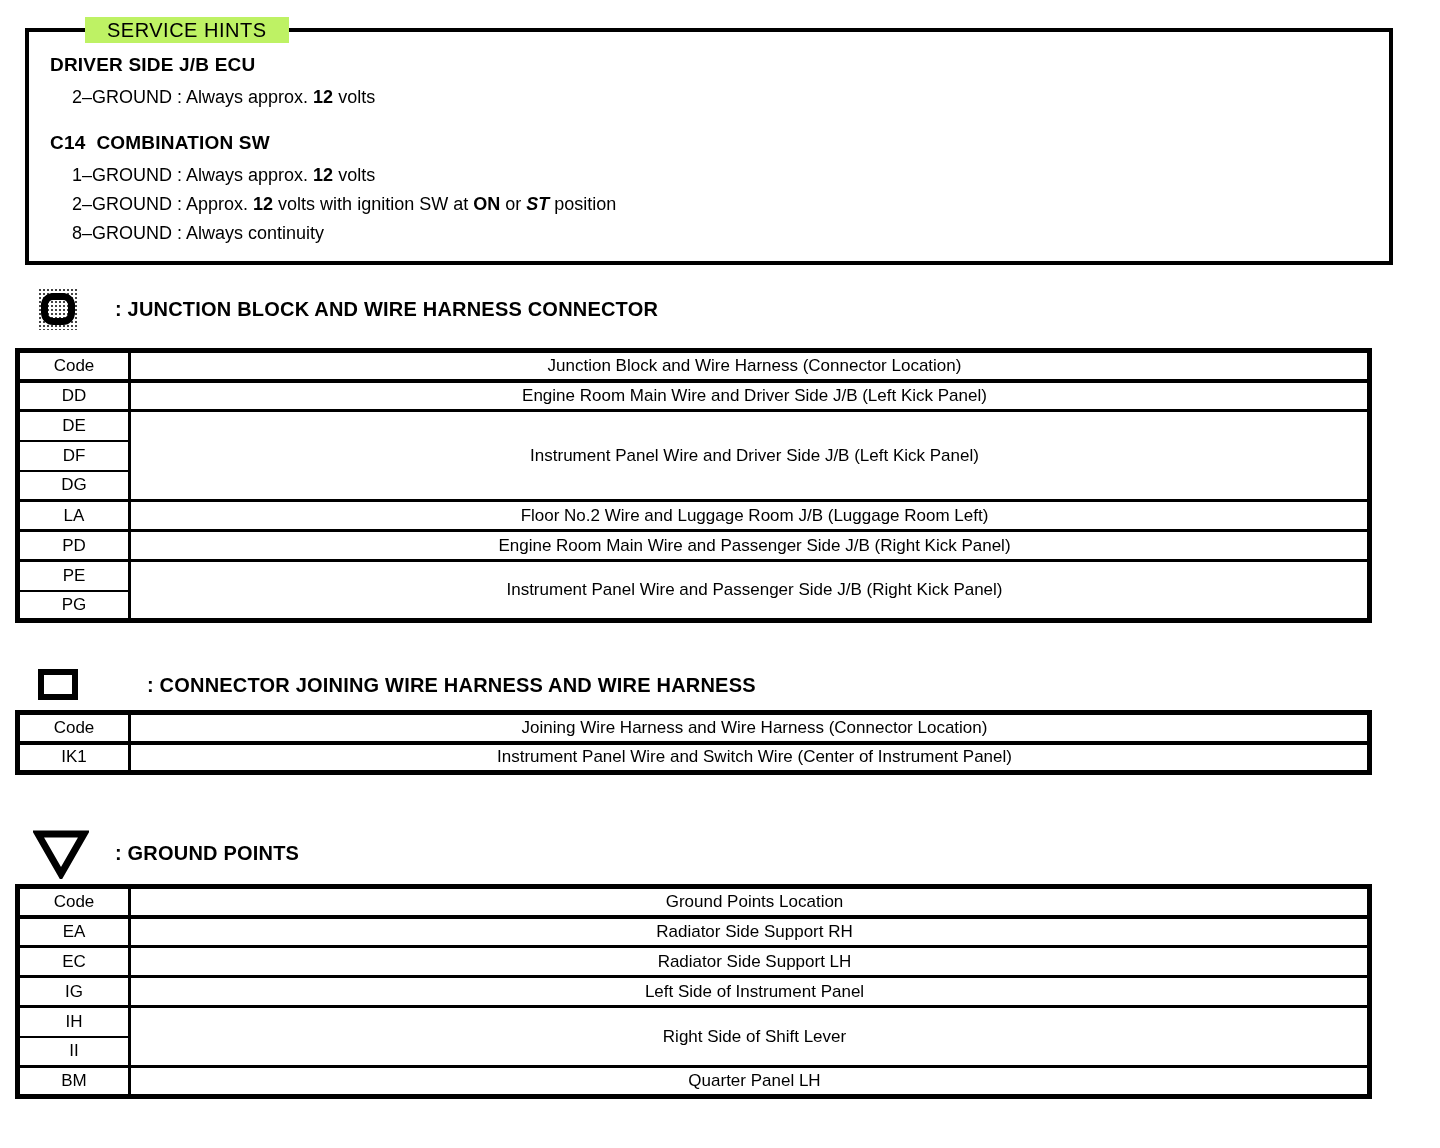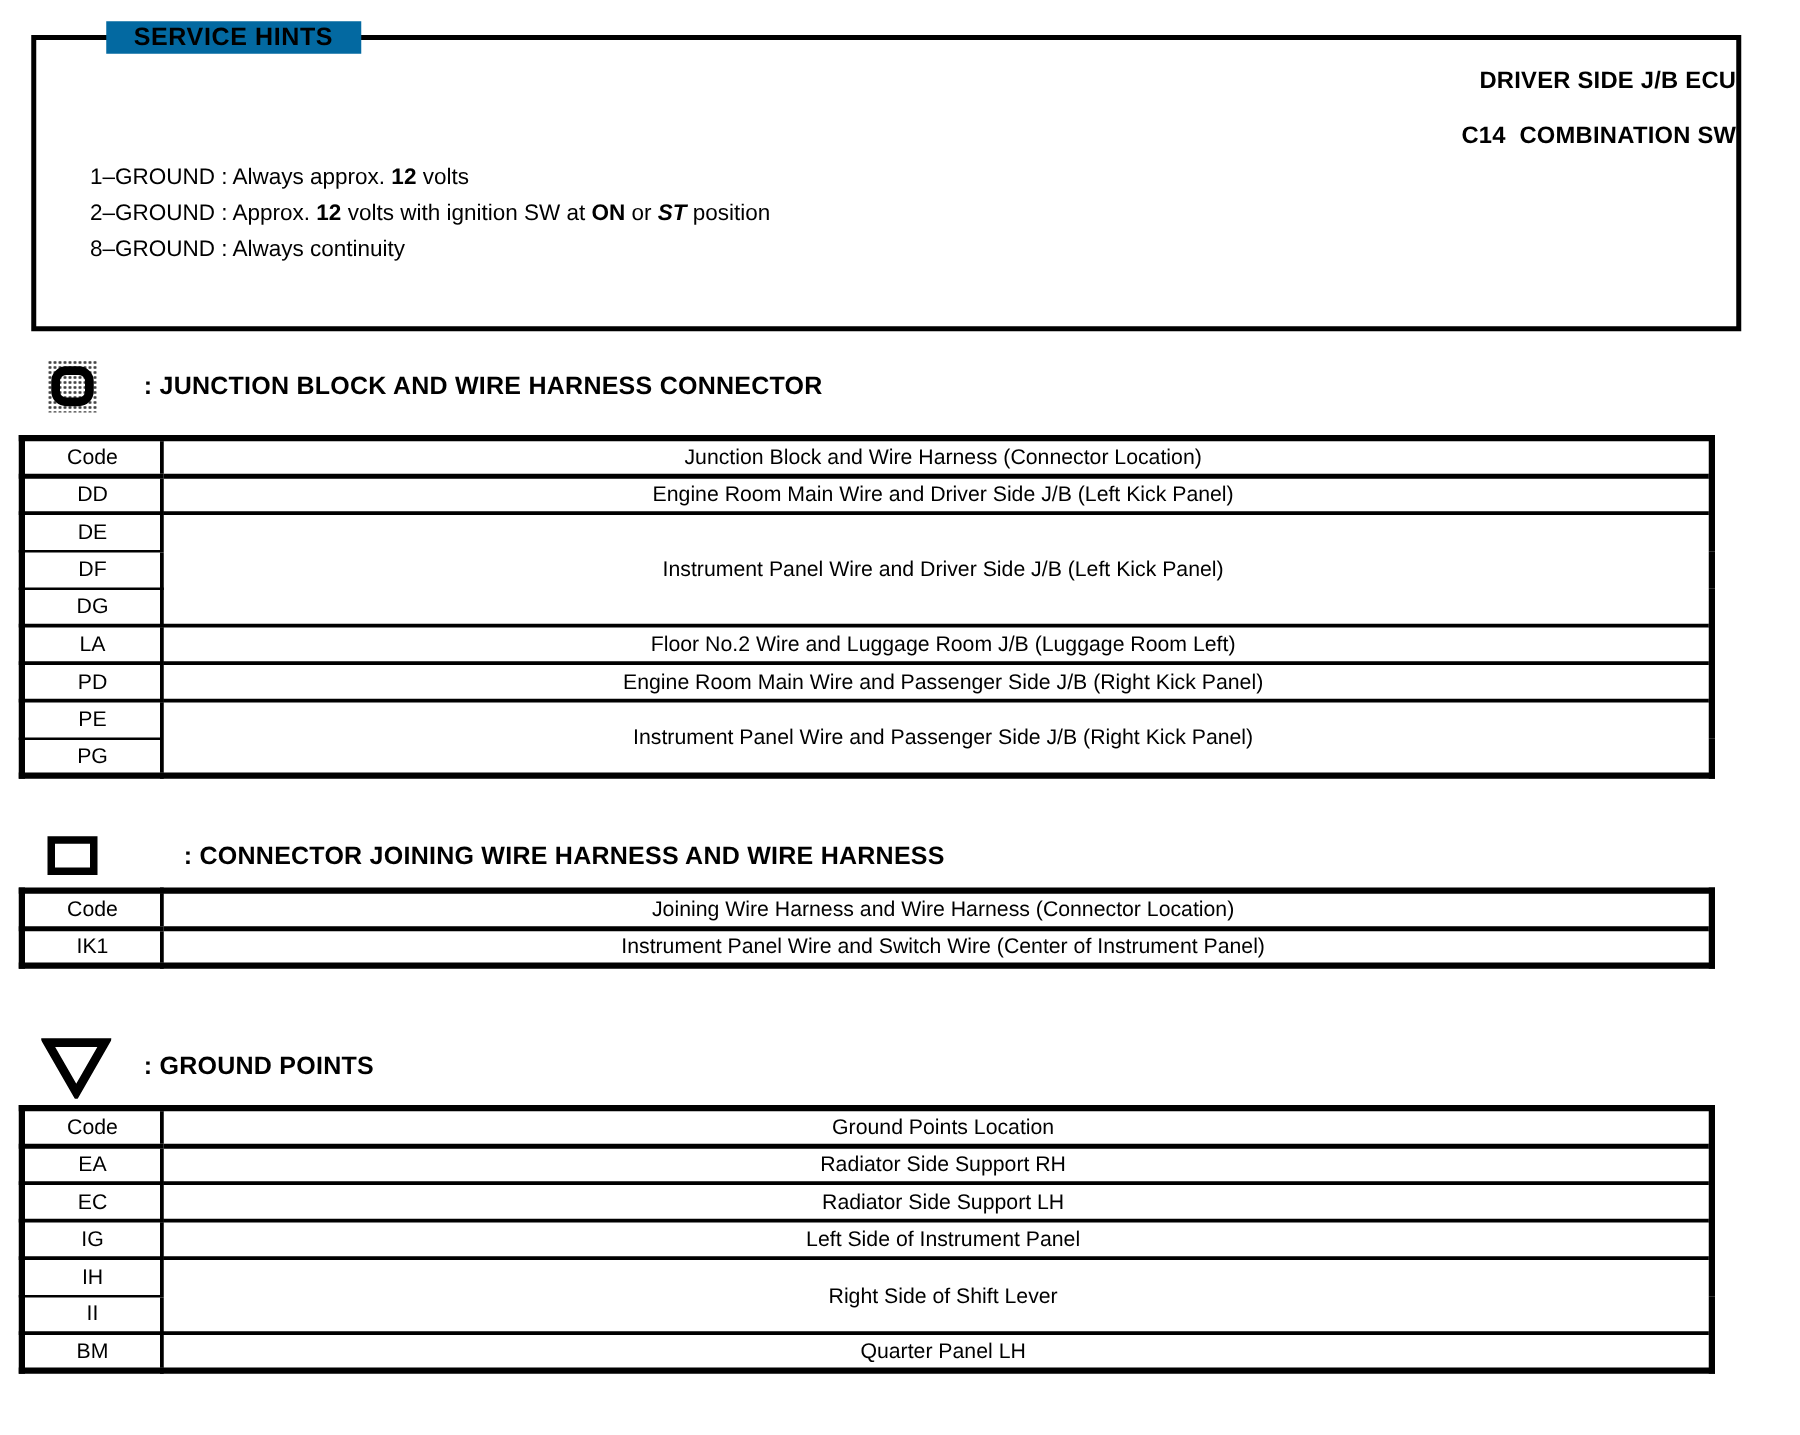--- a/index.html
+++ b/index.html
@@ -10,28 +10,28 @@
     -webkit-font-smoothing:none;
   }
 
   
   .hints-box {
     position:absolute; left:25px; top:28px; width:1368px; height:237px;
     border:4px solid #000;
   }
   .hints-title {
     position:absolute; left:56px; top:-15px;
-    background:#0369a1; padding:0 22px;
-    font-size:20px; font-weight:bold; line-height:26px;
+    background:#bef264; padding:0 22px;
+    font-size:20px; font-weight:normal; line-height:26px;
     letter-spacing:0.5px; white-space:pre;
   }
   .hints-content { padding:20px 0 0 21px; }
   .hint-heading {
     font-size:19px; font-weight:bold; line-height:26px;
-    white-space:pre-wrap; letter-spacing:0.2px;text-align:right;
+    white-space:pre-wrap; letter-spacing:0.2px;
   }
   .hint-heading.second { margin-top:18px; }
   .hint-line {
     font-size:18px; line-height:29px; margin-left:22px; white-space:pre-wrap;
   }
   .hint-line.first { margin-top:5px; }
 
   
   .legend-label {
     position:absolute; left:115px;
@@ -78,20 +78,21 @@
   .tbl td.tb { border-bottom-width:2px; }  
   .tbl td.tt { border-top-width:2px; }
 </style>
 </head>
 <body>
 
 <section class="hints-box">
   <div class="hints-title">SERVICE HINTS</div>
   <div class="hints-content">
     <div class="hint-heading">DRIVER SIDE J/B ECU</div>
+    <div class="hint-line first"><span>2–GROUND : Always approx. </span><span style="font-weight: bold;">12</span><span> volts</span></div>
     <div class="hint-heading second">C14  COMBINATION SW</div>
     <div class="hint-line first"><span>1–GROUND : Always approx. </span><span style="font-weight: bold;">12</span><span> volts</span></div>
     <div class="hint-line"><span>2–GROUND : Approx. </span><span style="font-weight: bold;">12</span><span> volts with ignition SW at </span><span style="font-weight: bold;">ON</span><span> or </span><span style="font-weight: bold; font-style: italic;">ST</span><span> position</span></div>
     <div class="hint-line"><span>8–GROUND : Always continuity</span></div>
   </div>
 </section>
 
 <div class="jb-icon">
   <div class="jb-ring"></div>
 </div>

